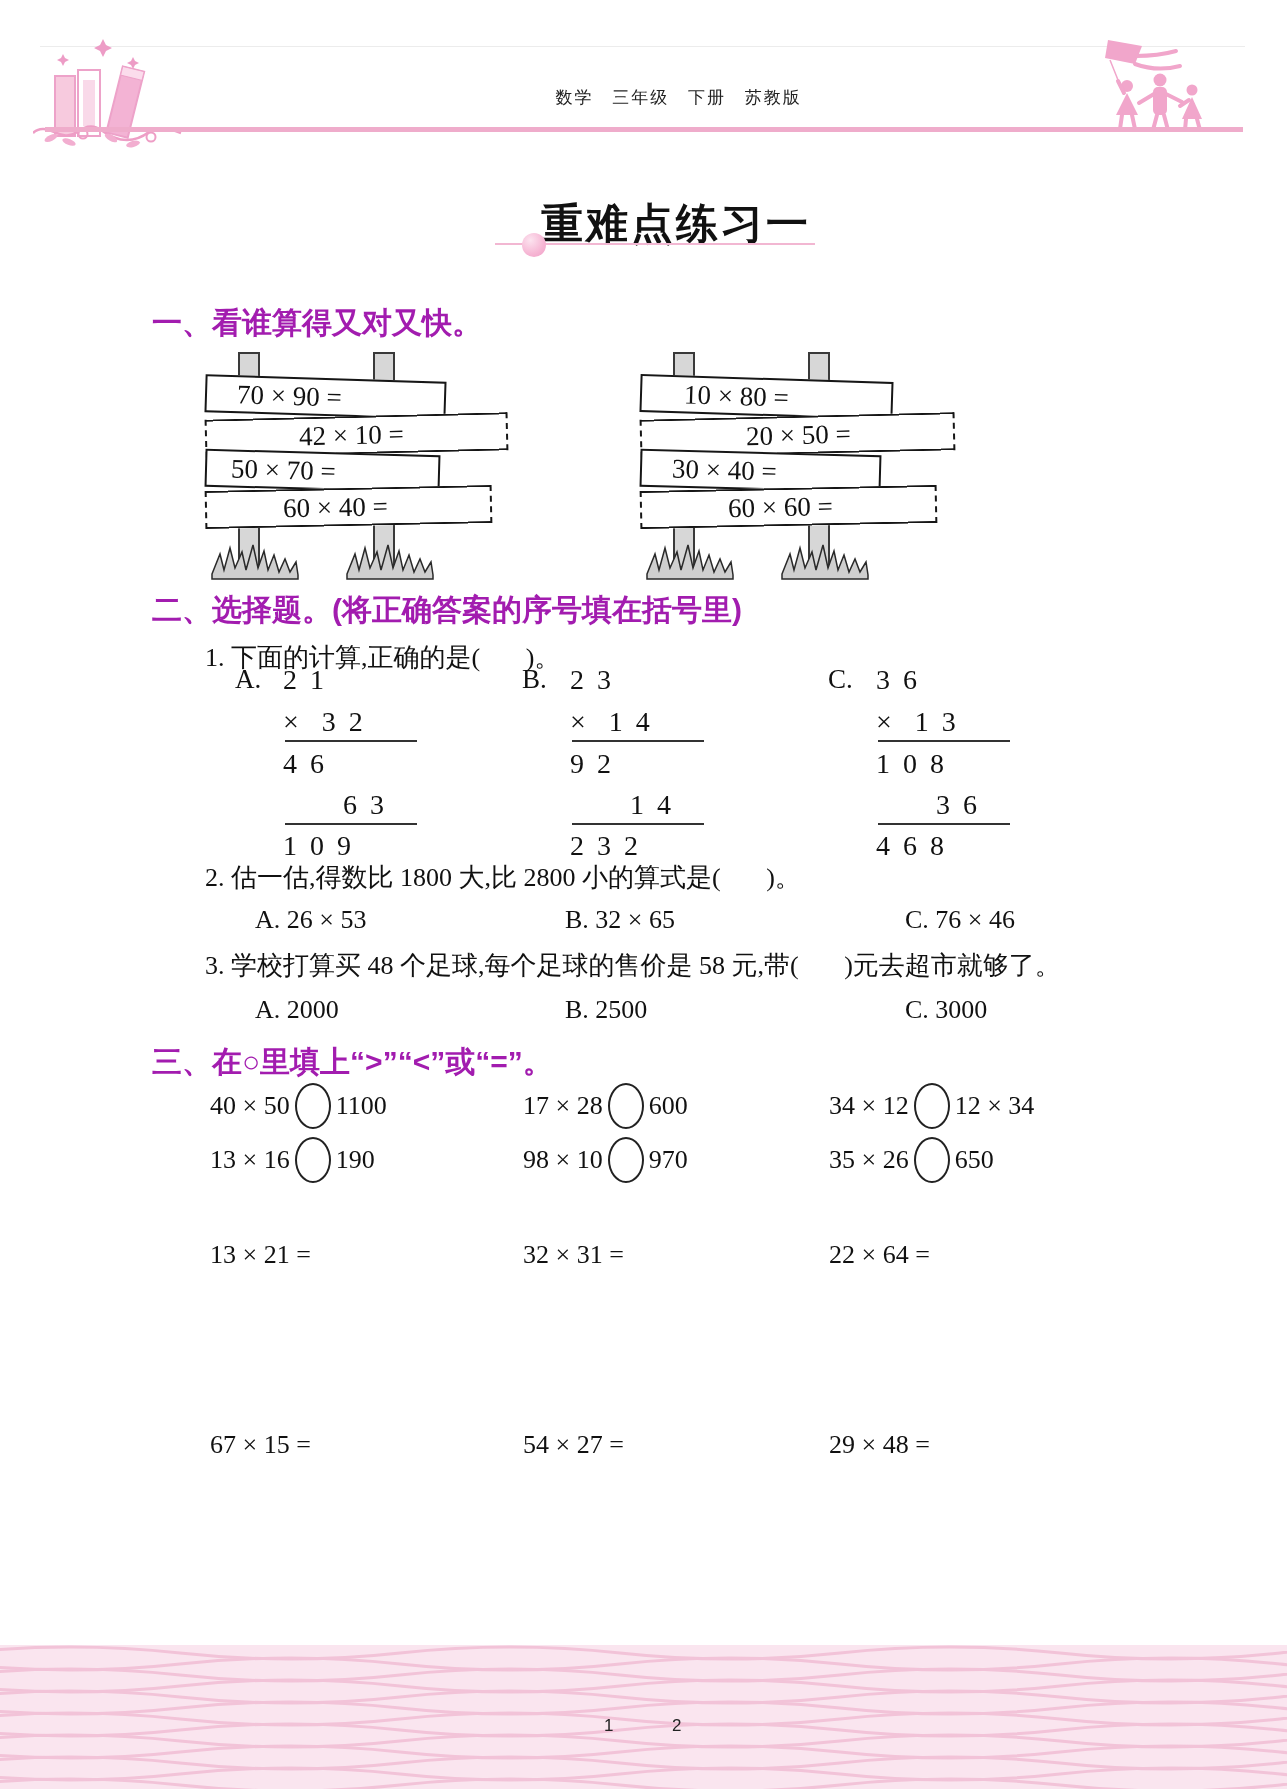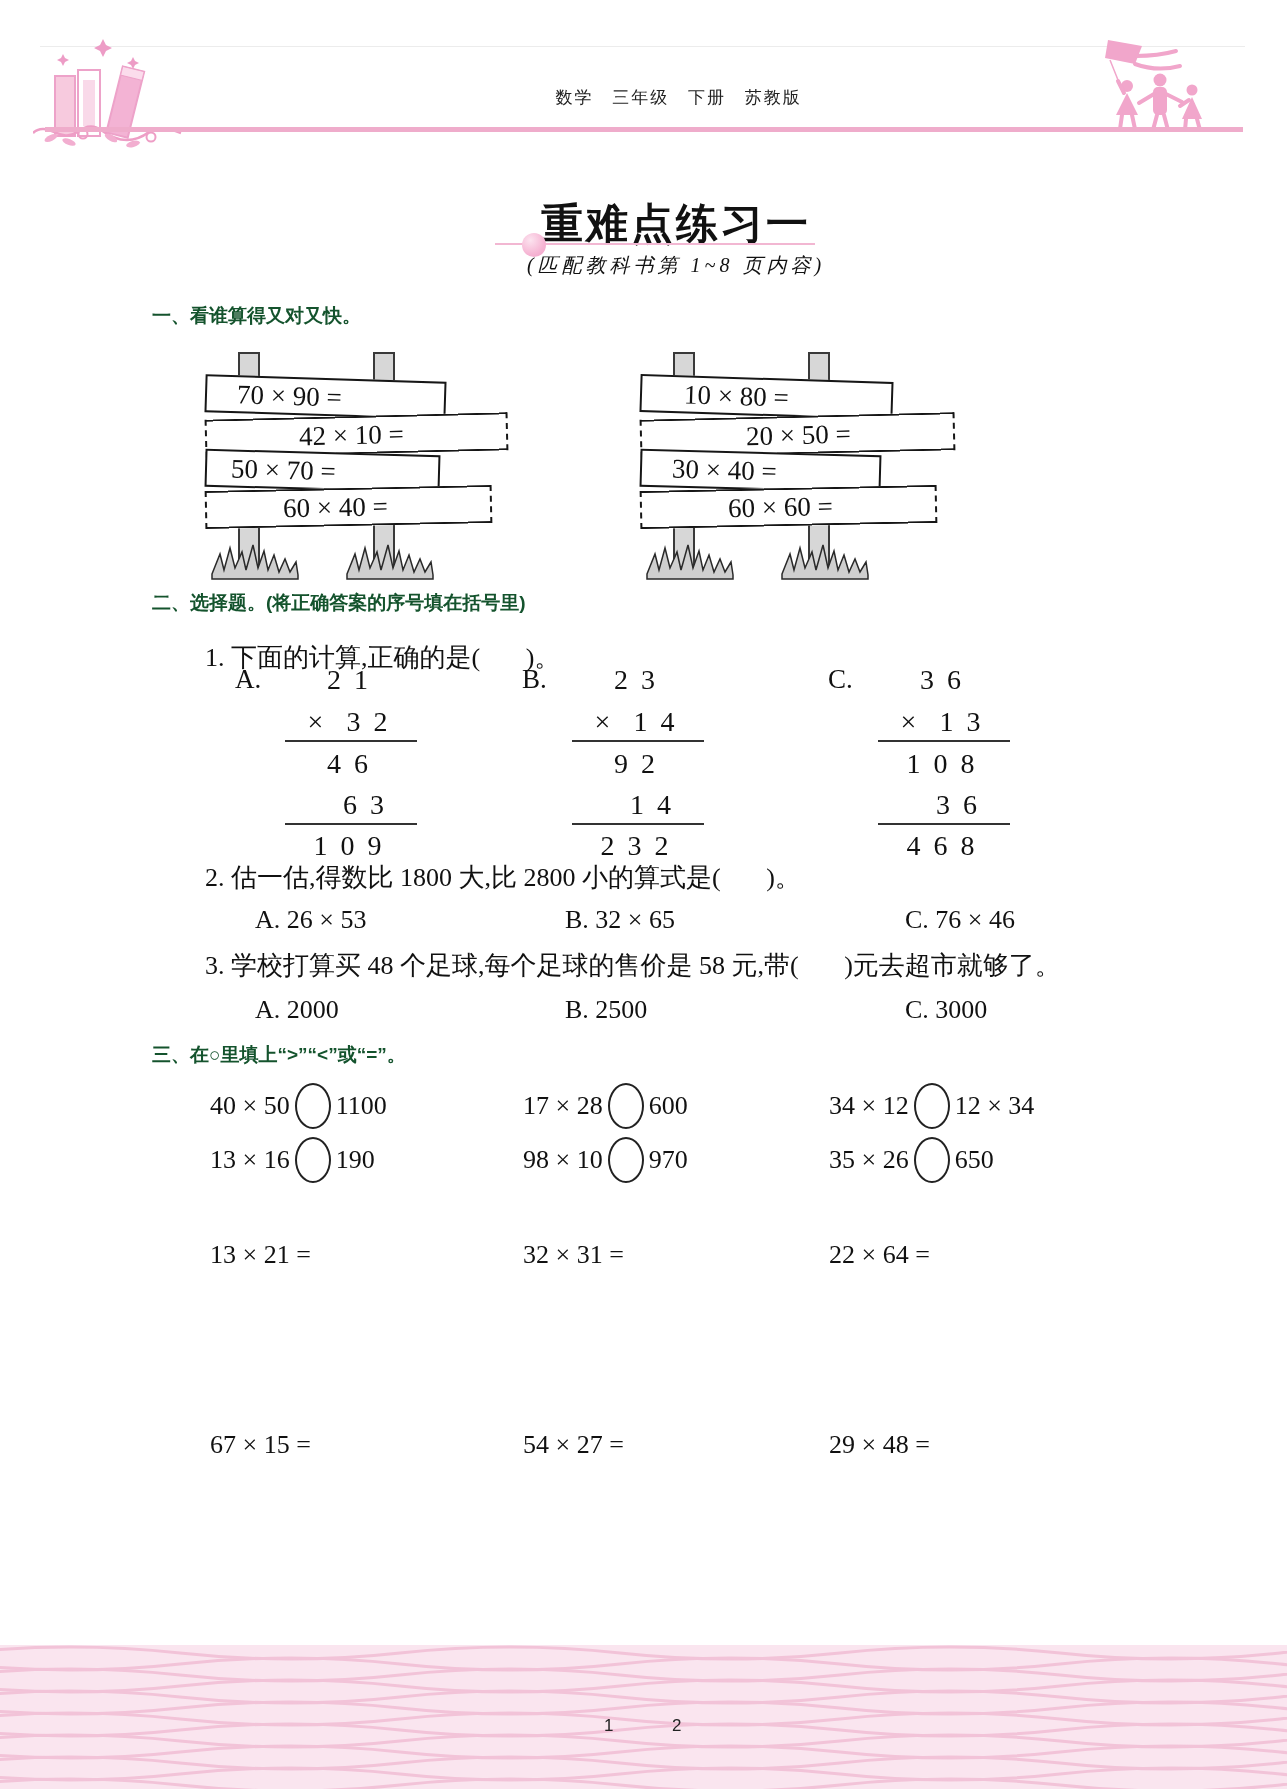--- a/index.html
+++ b/index.html
@@ -18,22 +18,22 @@
   
   .title{position:absolute;left:65px;right:0;top:196px;margin:0;text-align:center;
          font-size:42px;font-weight:bold;letter-spacing:3px;font-family:"Liberation Serif",serif;}
   .title-underline{position:absolute;left:495px;top:243px;width:320px;height:2px;background:#f2b7d2;}
   .title-ball{position:absolute;left:522px;top:233px;width:24px;height:24px;border-radius:50%;
               background:radial-gradient(circle at 35% 30%,#fce3ef,#f6b6d4 60%,#f09ec7);}
   .subtitle{position:absolute;left:65px;right:0;top:252px;text-align:center;
             font-size:20px;font-style:italic;letter-spacing:4px;}
 
   
-  .sec-heading{position:absolute;left:152px;font-size:19px;font-weight:bold;
-               font-family:"Liberation Sans",sans-serif;color:#14532d;}
+  .sec-heading{position:absolute;left:152px;font-size:30px;font-weight:bold;
+               font-family:"Liberation Sans",sans-serif;color:#a21caf;}
   .s1{top:303px}.s2{top:590px}.s3{top:1042px}.s4{top:1198px}
   .qtext{position:absolute;left:205px;font-size:26px;}
   .q1{top:640px}.q2{top:860px}.q3{top:948px}
   .opt{position:absolute;font-size:26px;}
   .q2opts{top:905px}.q3opts{top:995px}
   .c1{left:255px}.c2{left:565px}.c3{left:905px}
 
   
   .signpost{position:absolute;top:352px;width:215px;height:230px;}
   .sp-left{left:205px}.sp-right{left:640px}
@@ -50,21 +50,21 @@
   .grass{position:absolute;top:190px;z-index:3;}
   .gr-a{left:5px}.gr-b{left:140px}
 
   
   .mlabel{position:absolute;top:664px;font-size:27px;}
   .la{left:235px}.lb{left:522px}.lc{left:828px}
   .mcol{position:absolute;top:664px;width:140px;}
   .ma{left:283px}.mb{left:570px}.mc{left:876px}
   .mrow{position:absolute;left:0;width:132px;font-size:28px;letter-spacing:3px;}
   .r1{top:0}.r2{top:42px}.r3{top:84px}.r4{top:125px}.r5{top:166px}
-  .num-right{text-align:center;padding-right:6px;}
+  .num-right{text-align:left;padding-right:6px;}
   .num-left{text-align:center;padding-left:16px;}
   .mline{position:absolute;left:2px;width:132px;border-top:2px solid #333;}
   .l1{top:76px}.l2{top:159px}
 
   
   .cmp{position:absolute;display:flex;align-items:center;gap:5px;font-size:26px;height:48px;}
   .row1{top:1082px}.row2{top:1136px}
   .k1{left:210px}.k2{left:523px}.k3{left:829px}
   .circ{display:inline-block;width:32px;height:42px;border:2px solid #222;border-radius:50%;}
 
@@ -130,21 +130,20 @@
     </g>
     <path d="M30 22 L38 42" stroke="#f1a6cb" stroke-width="1.5" fill="none"></path>
   </svg>
 
   <div class="course-line ws-pre">数学   三年级   下册   苏教版</div>
   <div class="header-rule"></div>
 
   <h1 class="title">重难点练习一</h1>
   <div class="title-underline"></div>
   <div class="title-ball"></div>
-  <div class="subtitle ws-pre">(匹配教科书第 1~8 页内容)</div>
 
   <div class="sec-heading s1">一、看谁算得又对又快。</div>
 
   <div class="signpost sp-left">
     <div class="sp-stub pos-a"></div>
     <div class="sp-stub pos-b"></div>
     <div class="plank pk1 ws-pre" style="padding-left:30px">70 × 90 =</div>
     <div class="plank pk2 ws-pre" style="padding-left:92px">42 × 10 =</div>
     <div class="plank pk3 ws-pre" style="padding-left:24px">50 × 70 =</div>
     <div class="plank pk4 ws-pre" style="padding-left:76px">60 × 40 =</div>

